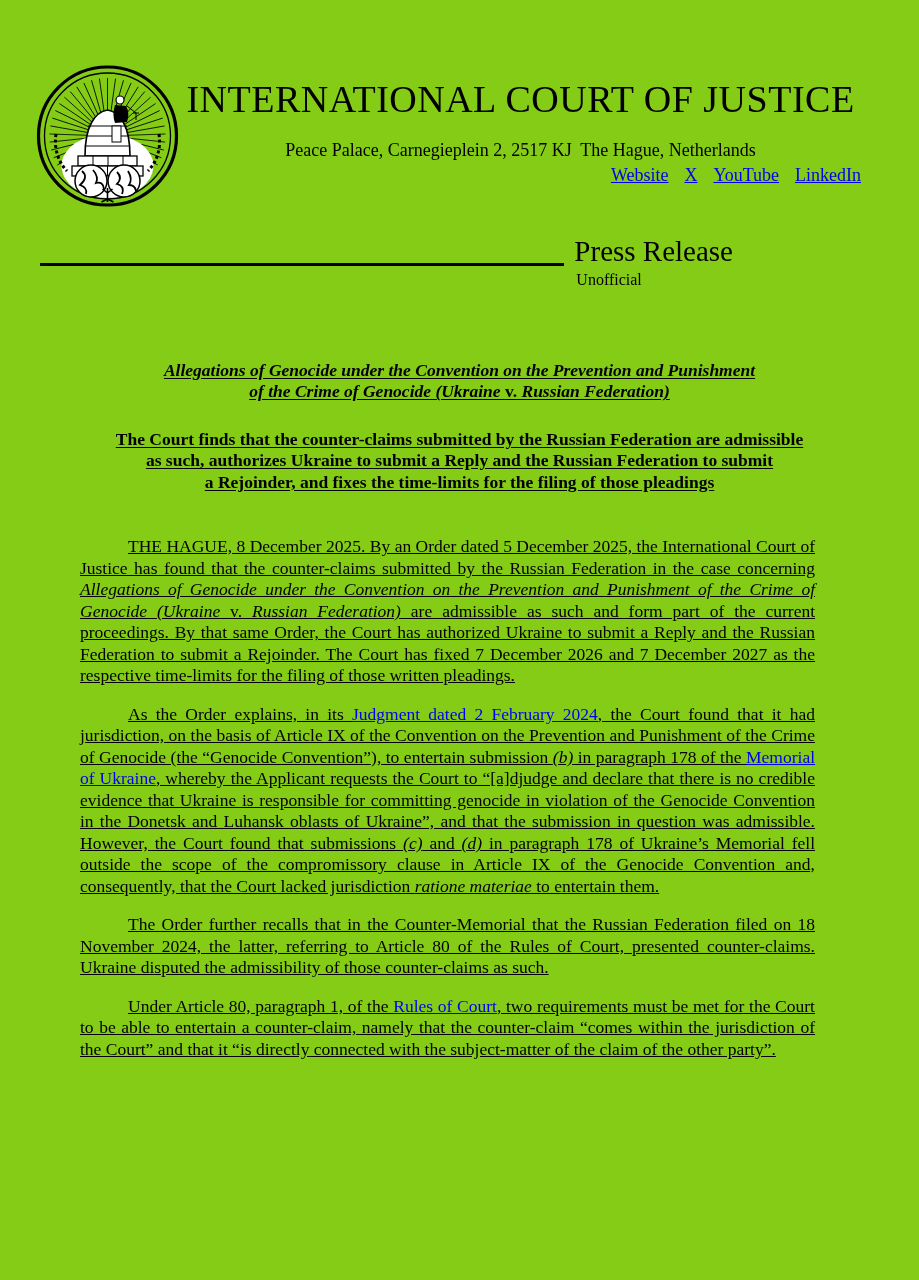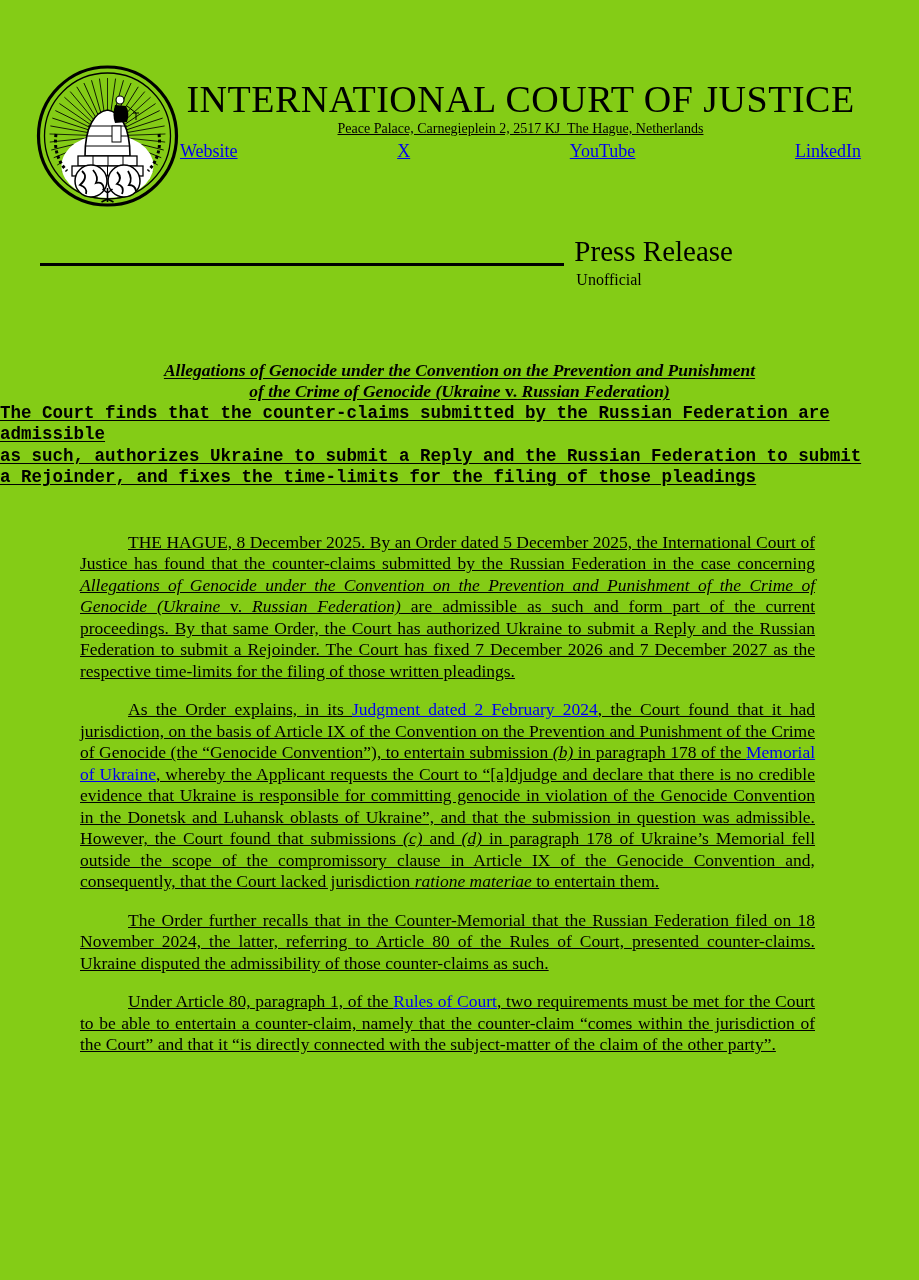--- a/index.html
+++ b/index.html
@@ -9,36 +9,36 @@
     background: #84cc16;
     color: #000000;
     font-family: "Liberation Serif", "DejaVu Serif", serif;
     overflow: hidden;
   }
   
   .header { display: flex; align-items: flex-start; padding: 62px 58px 0 35px; }
   .seal { width: 145px; height: 150px; flex: 0 0 145px; }
   .header-text { flex: 1; text-align: center; padding-top: 18px; }
   .org-title { font-size: 38px; line-height: 1.05; letter-spacing: 0.5px; white-space: nowrap; }
-  .address   { font-size: 14px; margin-top: 1px; text-decoration: underline; }
+  .address   { font-size: 18px; margin-top: 20px; }
   .contact   { font-size: 18px; margin-top: 3px; }
-  .links { display: flex; justify-content: space-between; gap: 16px; margin-top: 4px; font-size: 18px; }
+  .links { display: flex; justify-content: flex-end; gap: 16px; margin-top: 4px; font-size: 18px; }
   a.hlink, .link { color: #0000EE; text-decoration: underline; cursor: pointer; }
   
   .pr-row { display: flex; align-items: flex-start; margin: 24px 186px 12px 40px; }
   .pr-line { flex: 1; height: 27px; border-bottom: 3px solid #000; margin-right: 10px; }
   .pr-title { font-size: 29px; line-height: 1.1; white-space: nowrap; }
   .pr-sub { font-size: 16px; margin-top: 3px; padding-left: 2px; }
   
   .ref { margin: 50px 0 0 648px; font-size: 17.5px; line-height: 22px; }
   
   .case-title { margin-top: 71px; text-align: center; font-weight: bold; font-size: 17.5px; line-height: 21.5px; }
   .ct-line { font-style: italic; text-decoration: underline; text-underline-offset: 2px; }
   .ct-line .b { font-style: normal; }
-  .decision { text-align: left; font-weight: bold; font-size: 17.5px; line-height: 21.5px; font-family: Liberation Mono, monospace; }
+  .decision { margin-top: 26px; text-align: center; font-weight: bold; font-size: 17.5px; line-height: 21.5px; }
   .dh-line { text-decoration: underline; text-underline-offset: 2px; }
   
   .body { margin: 43px 104px 0 80px; font-size: 17.5px; line-height: 21.5px; text-align: justify; text-decoration: underline; }
   .body p { margin: 0 0 17px 0; text-indent: 48px; }
   .italic { font-style: italic; }
   
   .seal svg { display: block; }
 </style>
 </head>
 <body>

